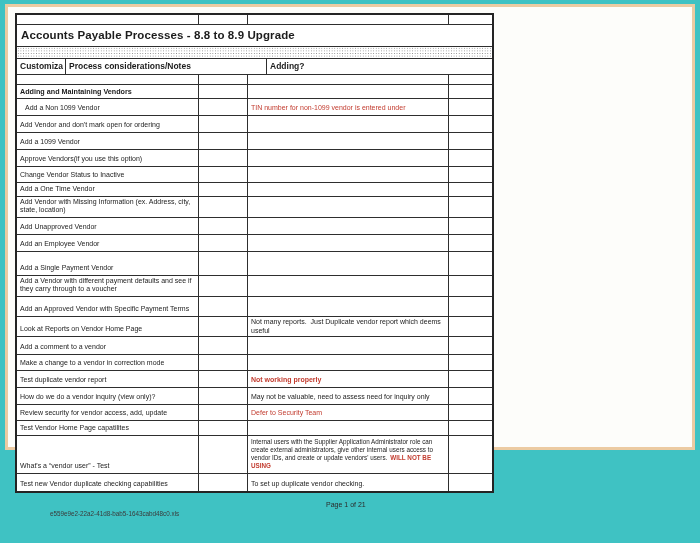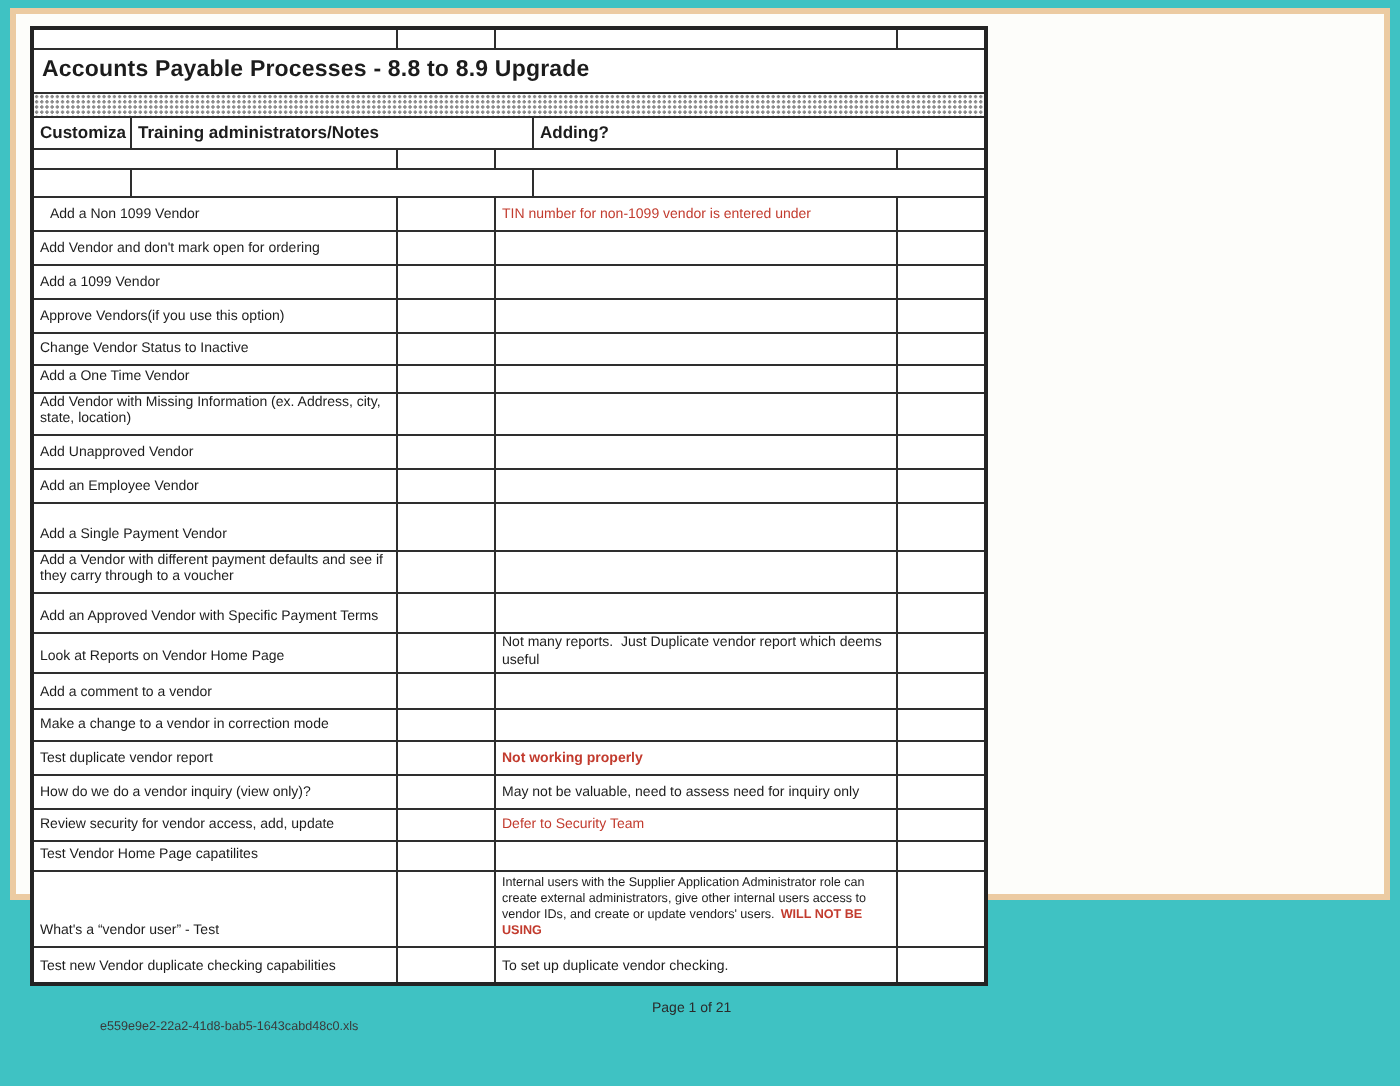--- a/index.html
+++ b/index.html
@@ -51,32 +51,33 @@
     </div>
 
     <div class="row titlerow" style="height:22px">
       <div class="c" style="flex:1">Accounts Payable Processes - 8.8 to 8.9 Upgrade</div>
     </div>
 
     <div class="row dotted" style="height:12px"></div>
 
     <div class="row hdr" style="height:16px">
       <div class="c c2">Customiza</div>
-      <div class="c c3">Training administrators/Notes</div>
+      <div class="c c3">Process considerations/Notes</div>
       <div class="c c4">Adding?</div>
     </div>
 
     <div class="row" style="height:10px">
       <div class="c c1"></div>
       <div class="c c2"></div>
       <div class="c c3"></div>
       <div class="c c4"></div>
     </div>
 
     <div class="row section" style="height:14px">
+      <div class="c c1">Adding and Maintaining Vendors</div>
       <div class="c c2"></div>
       <div class="c c3"></div>
       <div class="c c4"></div>
     </div>
 
     <div class="row" style="height:17px">
       <div class="c c1 ind">Add a Non 1099 Vendor</div>
       <div class="c c2"></div>
       <div class="c c3">
           <span class="note red">TIN number for non-1099 vendor is entered under</span>

